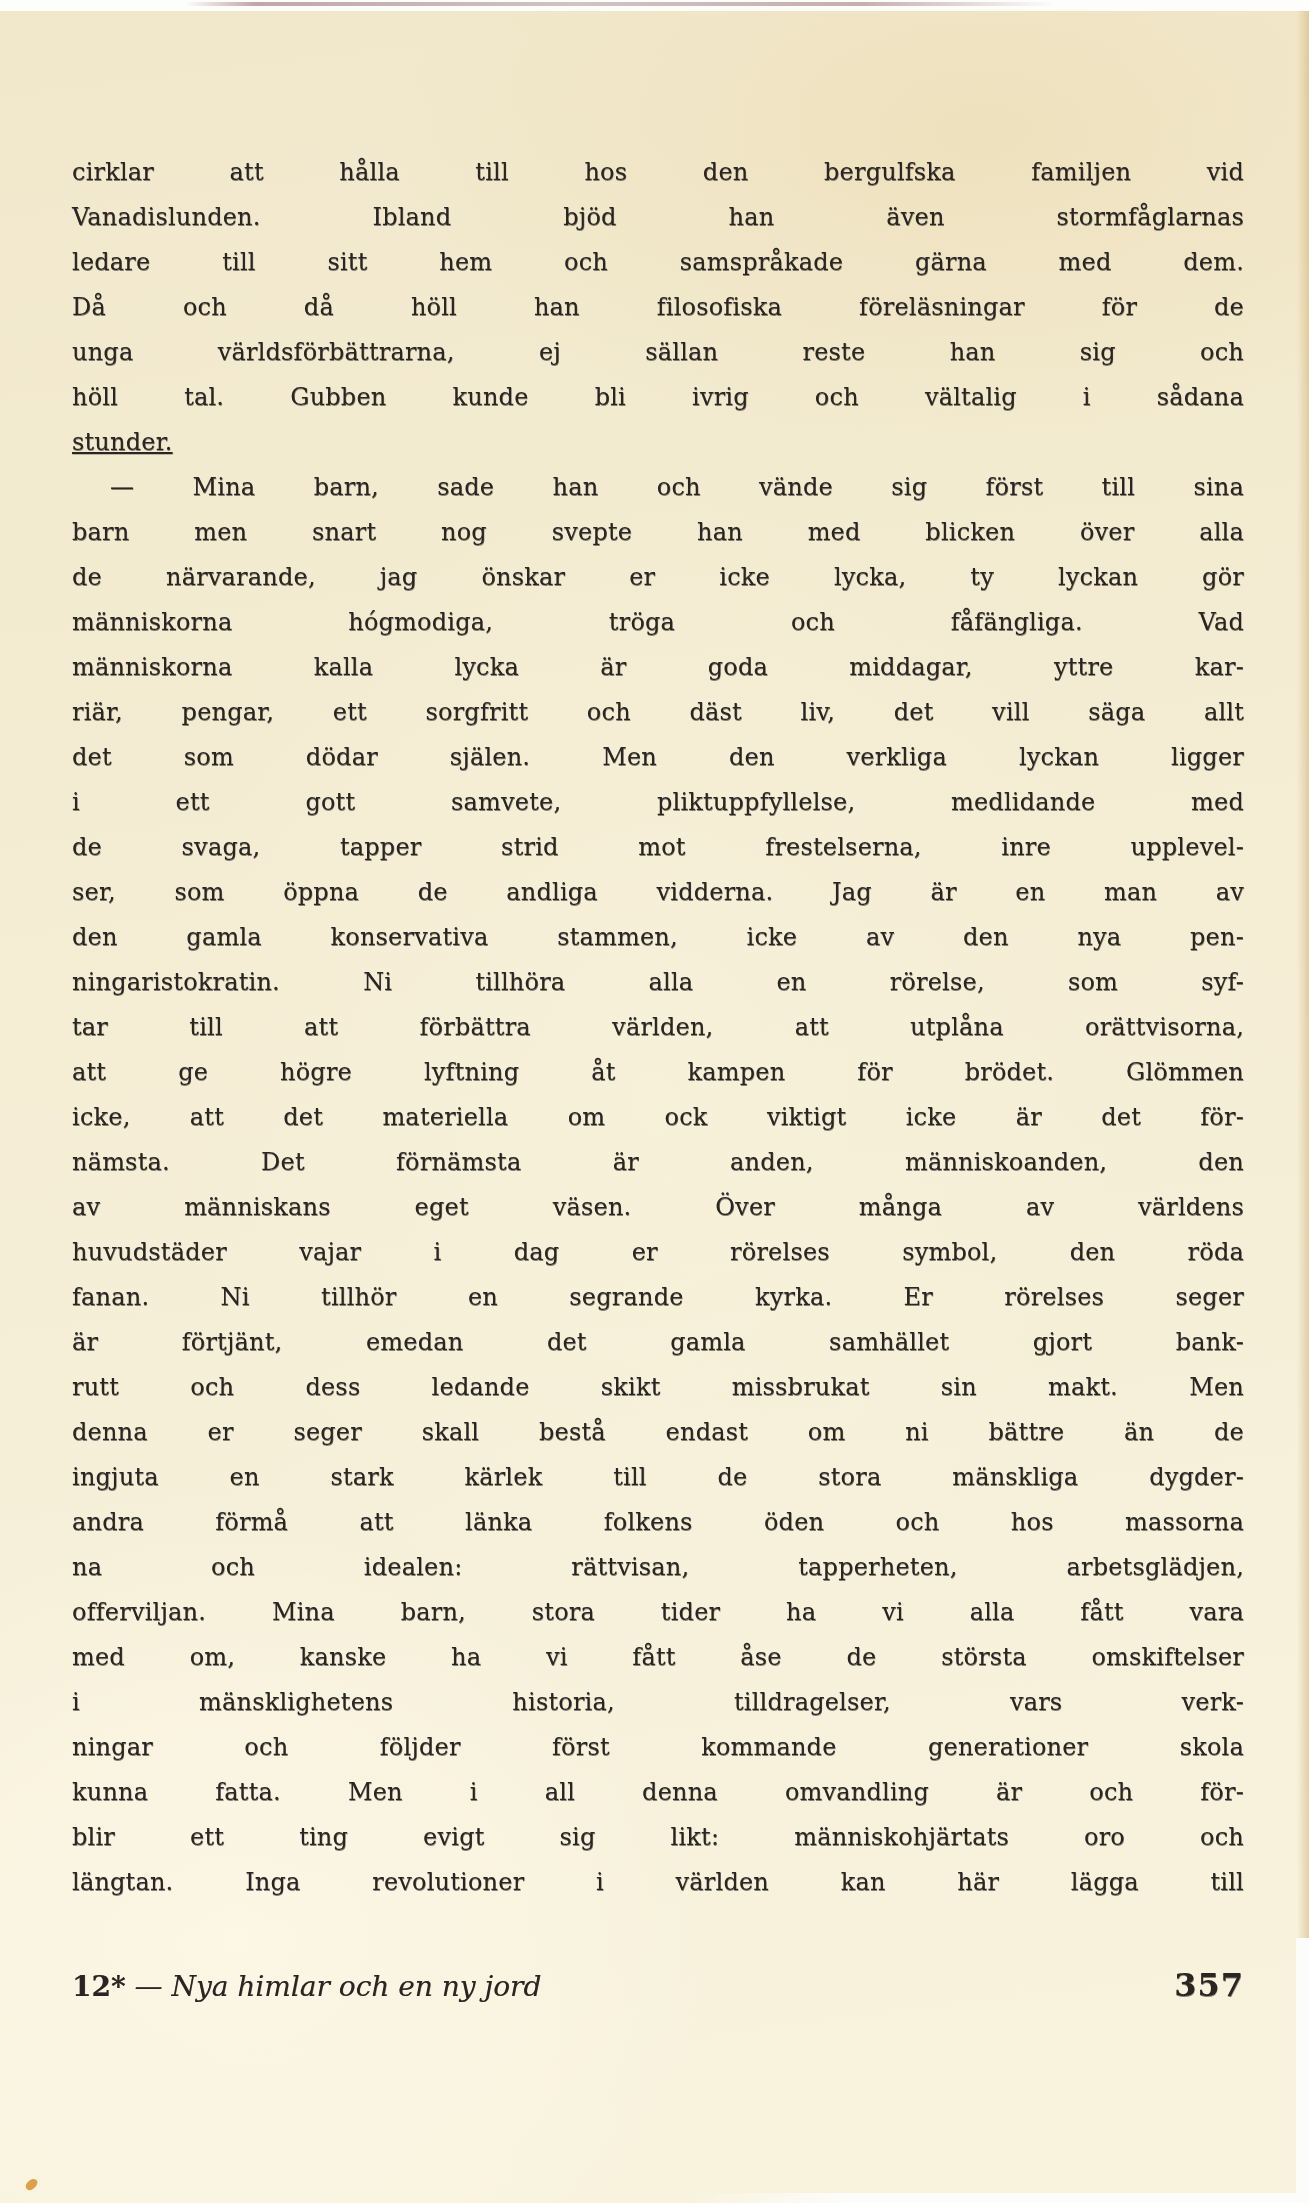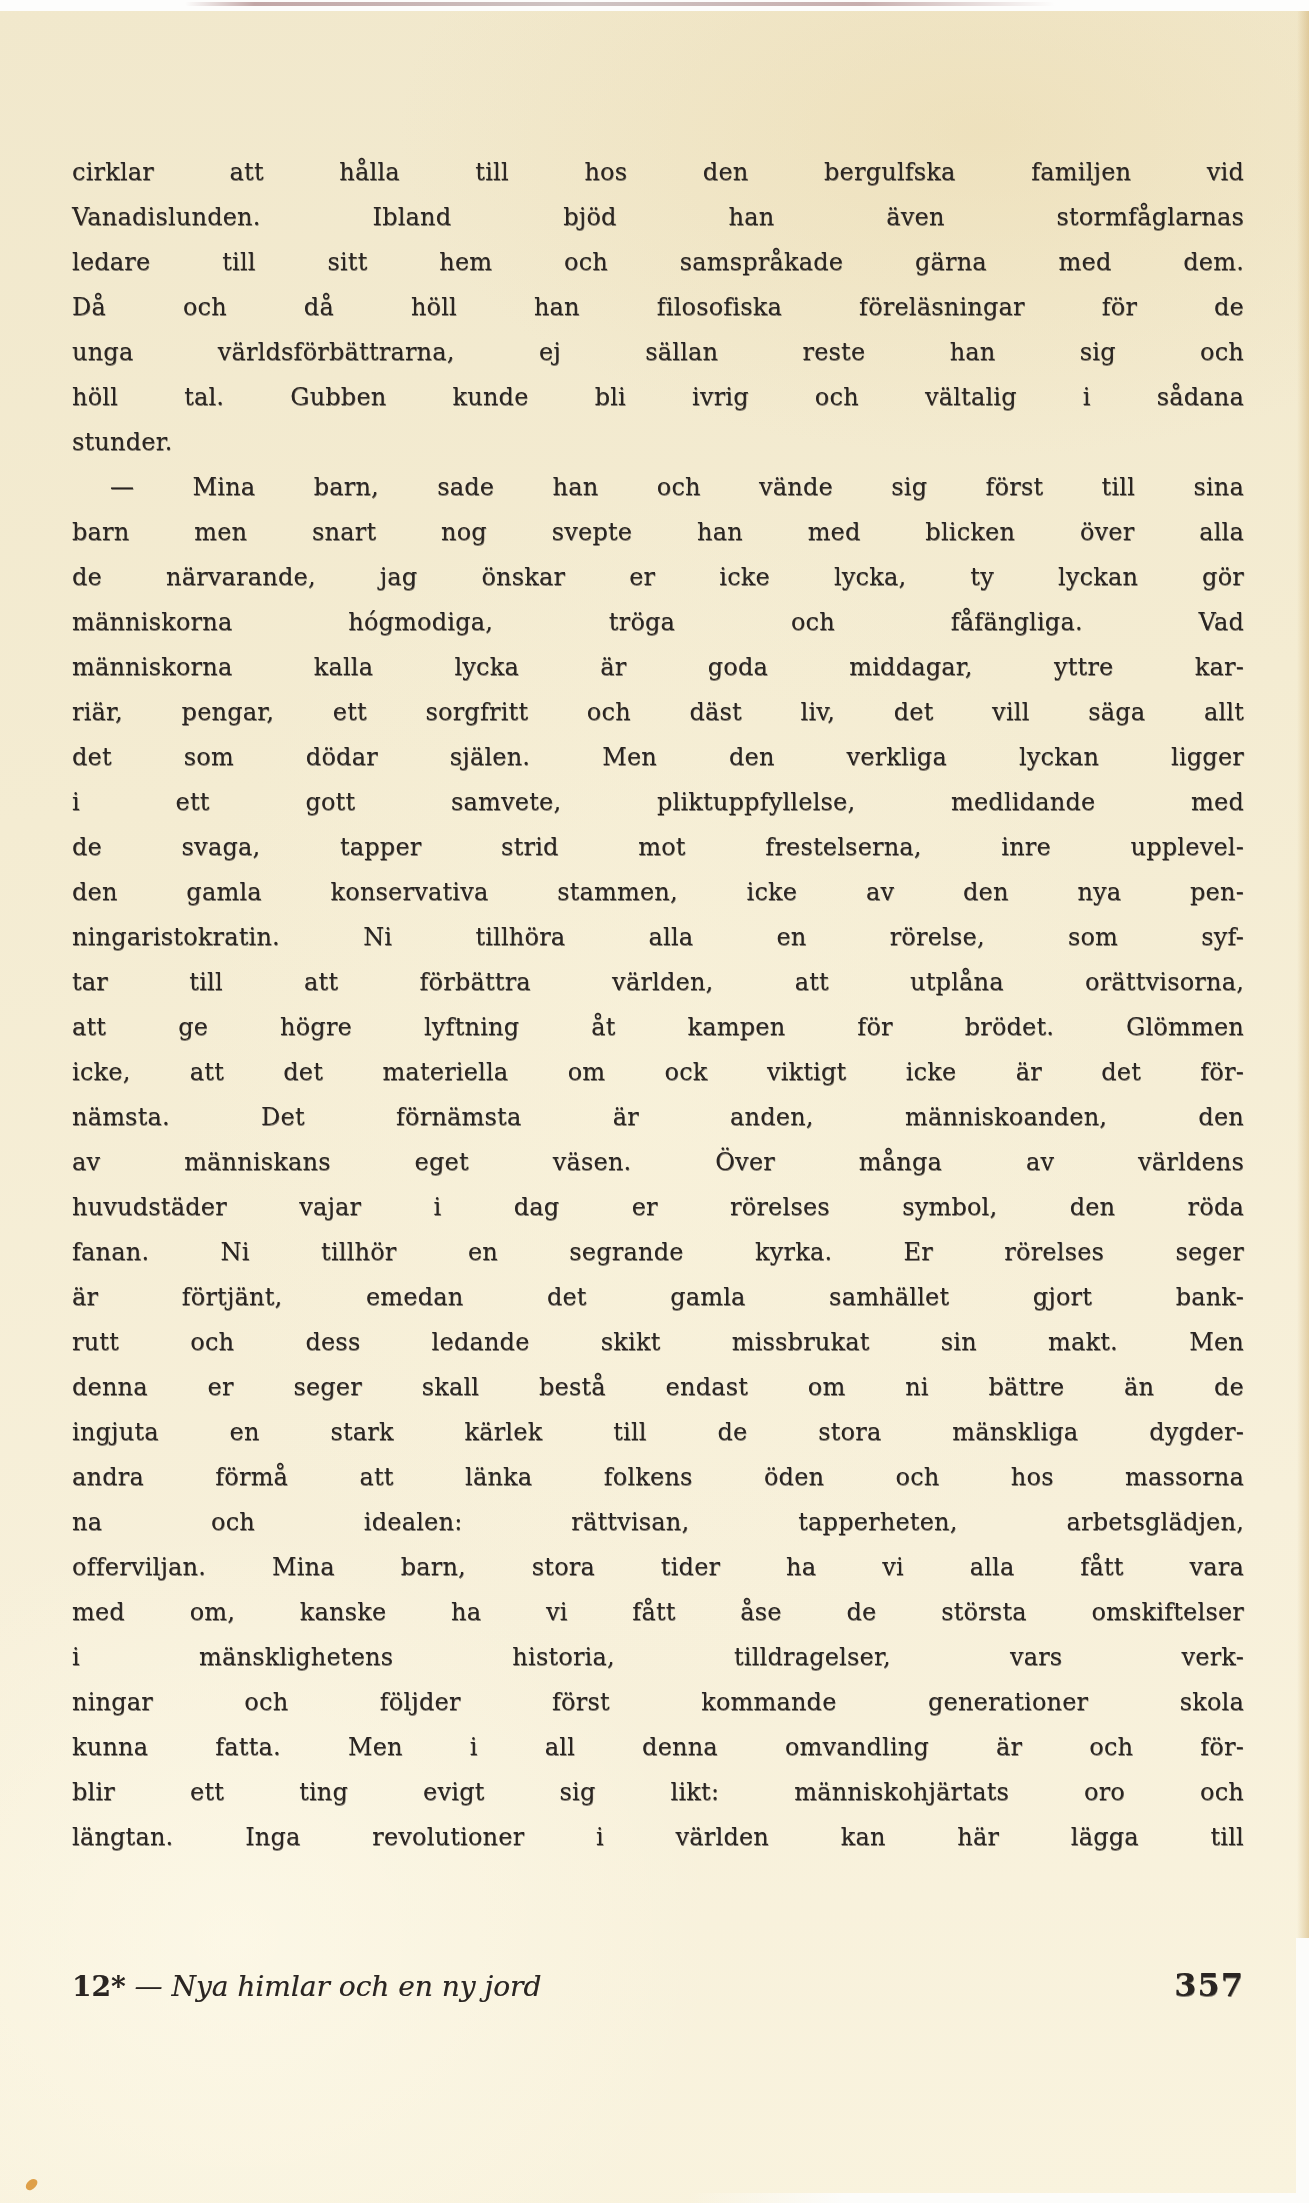--- a/index.html
+++ b/index.html
@@ -86,20 +86,21 @@
     height: 45px;
     white-space: nowrap;
     text-align: justify;
     text-align-last: justify;
     text-shadow: 0.4px 0.5px 0.6px rgba(42, 37, 34, 0.55);
     letter-spacing: 0.2px;
   }
   .line.nojust {
     text-align: left;
     text-align-last: left;
+    text-decoration: underline;
   }
   .line.indent {
     padding-left: 38px;
   }
 
   
   .footer {
     position: absolute;
     left: 72px;
     top: 1966px;
@@ -148,20 +149,21 @@
     <div class="line nojust">stunder.</div>
     <div class="line indent">— Mina barn, sade han och vände sig först till sina</div>
     <div class="line">barn men snart nog svepte han med blicken över alla</div>
     <div class="line">de närvarande, jag önskar er icke lycka, ty lyckan gör</div>
     <div class="line">människorna hógmodiga, tröga och fåfängliga. Vad</div>
     <div class="line">människorna kalla lycka är goda middagar, yttre kar-</div>
     <div class="line">riär, pengar, ett sorgfritt och däst liv, det vill säga allt</div>
     <div class="line">det som dödar själen. Men den verkliga lyckan ligger</div>
     <div class="line">i ett gott samvete, pliktuppfyllelse, medlidande med</div>
     <div class="line">de svaga, tapper strid mot frestelserna, inre upplevel-</div>
+    <div class="line">ser, som öppna de andliga vidderna. Jag är en man av</div>
     <div class="line">den gamla konservativa stammen, icke av den nya pen-</div>
     <div class="line">ningaristokratin. Ni tillhöra alla en rörelse, som syf-</div>
     <div class="line">tar till att förbättra världen, att utplåna orättvisorna,</div>
     <div class="line">att ge högre lyftning åt kampen för brödet. Glömmen</div>
     <div class="line">icke, att det materiella om ock viktigt icke är det för-</div>
     <div class="line">nämsta. Det förnämsta är anden, människoanden, den</div>
     <div class="line">av människans eget väsen. Över många av världens</div>
     <div class="line">huvudstäder vajar i dag er rörelses symbol, den röda</div>
     <div class="line">fanan. Ni tillhör en segrande kyrka. Er rörelses seger</div>
     <div class="line">är förtjänt, emedan det gamla samhället gjort bank-</div>

